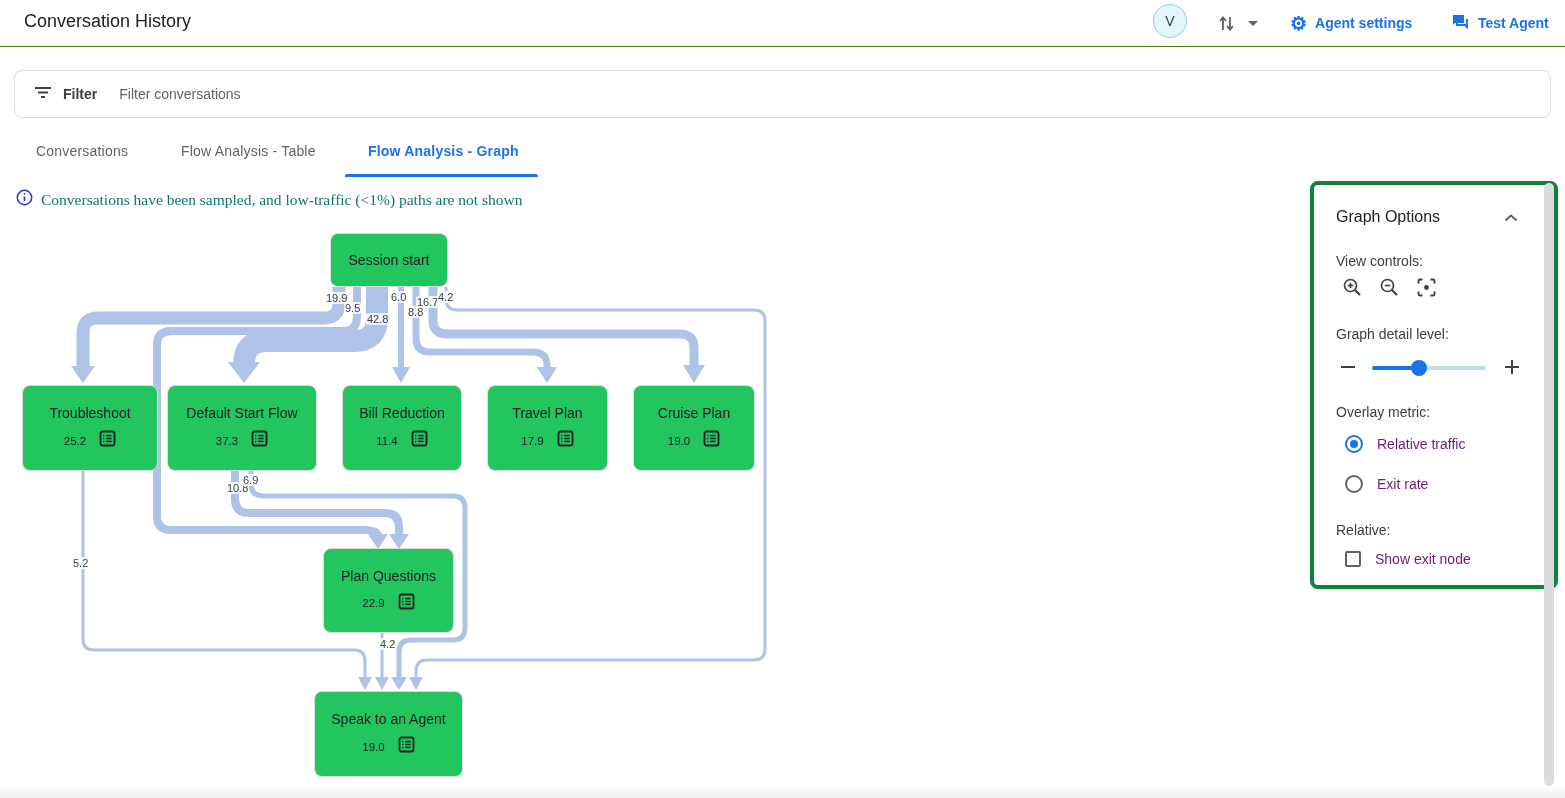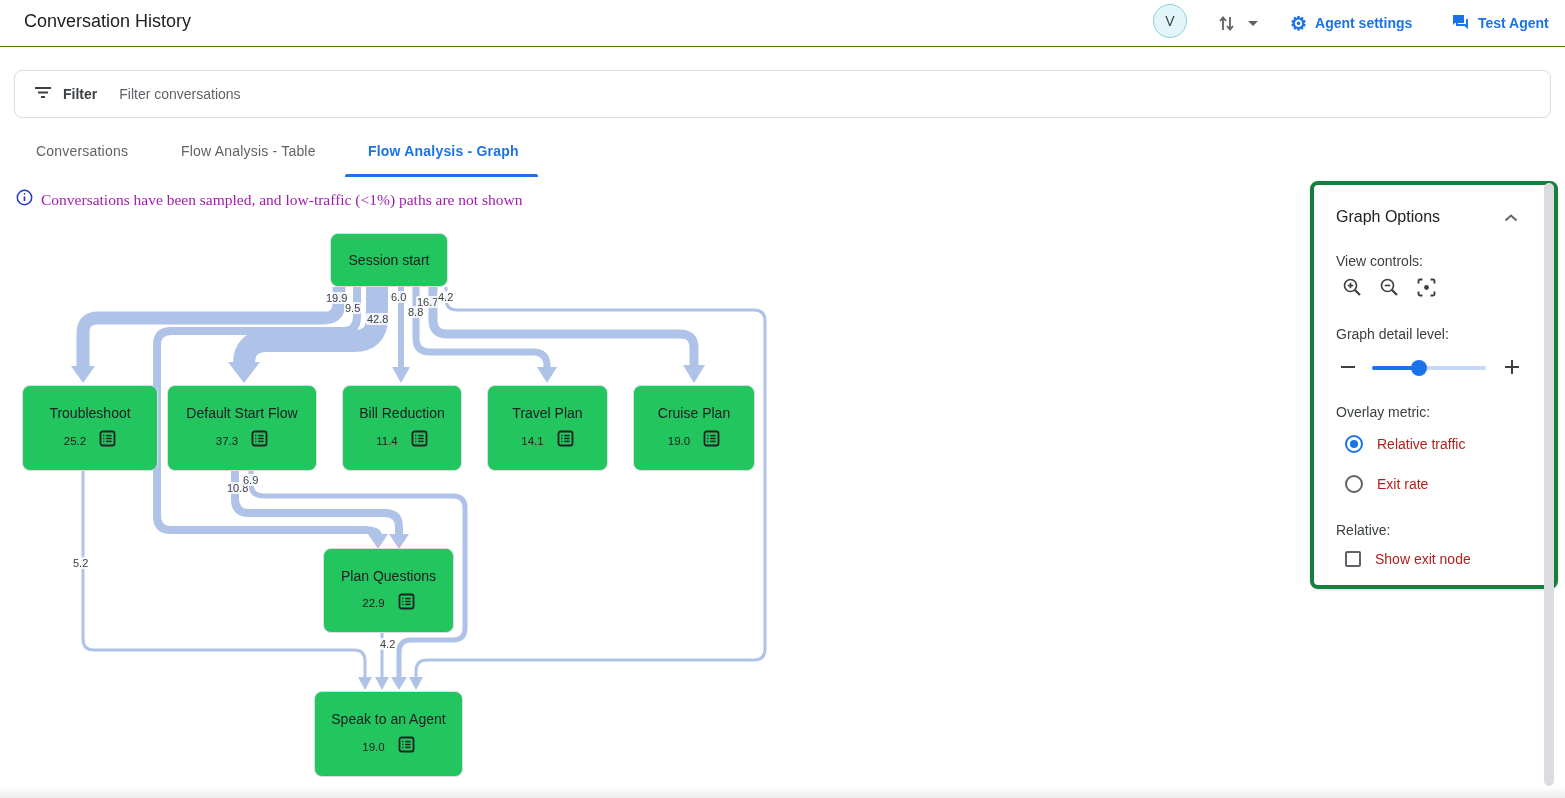--- a/index.html
+++ b/index.html
@@ -23,21 +23,21 @@
   .filter-input { margin-left:22px; border:none; outline:none; font-size:14px; color:#5f6368; width:900px; font-family:"Liberation Sans",sans-serif; }
   .filter-input::placeholder { color:#5f6368; opacity:1; }
 
   
   .tabs { position:absolute; left:0; top:133px; width:800px; height:44px; }
   .tab { position:absolute; top:10px; font-size:14px; color:#5f6368; letter-spacing:.2px; cursor:pointer; }
   .tab.active { color:#1a73e8; font-weight:bold; }
   .tab-underline { position:absolute; left:345px; top:41px; width:193px; height:3px; background:#1a73e8; border-radius:2px 2px 0 0; }
 
   
-  .notice { position:absolute; left:16px; top:189px; display:flex; align-items:center; gap:8px; color:#a21caf; }
+  .notice { position:absolute; left:16px; top:189px; display:flex; align-items:center; gap:8px; color:#0f766e; }
   .notice-text { font-family:"Liberation Serif", serif; font-size:15.5px; }
 
   
   svg.edges { position:absolute; left:0; top:180px; z-index:1; }
   .node { position:absolute; background:#22c55e; border:1px solid #dadce0; border-radius:8px; z-index:5; display:flex; flex-direction:column; align-items:center; justify-content:center; gap:9px; box-shadow:0 0 0 0 transparent; }
   .node-title { font-size:14px; color:#202124; }
   .node-metric { display:flex; align-items:center; gap:13px; color:#202124; }
   .node-metric .val { font-size:11.5px; }
   .edge-label { position:absolute; z-index:6; font-size:11px; color:#3c4043; background:rgba(255,255,255,.82); padding:0 1px; border-radius:2px; }
 
@@ -47,21 +47,21 @@
   .oc-collapse { position:absolute; left:190px; top:24px; color:#5f6368; cursor:pointer; }
   .oc-label { position:absolute; left:22px; font-size:14px; color:#3c4043; }
   .vc-icons { position:absolute; left:28px; top:92px; display:flex; gap:16px; color:#3c4043; }
   .vc-icons > span { cursor:pointer; }
   .slider-row { position:absolute; left:24px; top:172px; width:184px; height:22px; }
   .slider-minus,.slider-plus { position:absolute; top:0; width:20px; height:20px; color:#3c4043; cursor:pointer; }
   .slider-minus { left:0; } .slider-plus { left:164px; }
   .slider-track { position:absolute; left:34px; top:9px; width:114px; height:4px; background:#c5d8f7; border-radius:2px; }
   .slider-fill { position:absolute; left:0; top:0; height:4px; width:47px; background:#1a73e8; border-radius:2px; }
   .slider-thumb { position:absolute; left:39px; top:-6px; width:16px; height:16px; background:#1a73e8; border-radius:50%; cursor:pointer; }
-  .choice-row { position:absolute; left:31px; display:flex; align-items:center; gap:14px; font-size:14px; color:#b91c1c; }
+  .choice-row { position:absolute; left:31px; display:flex; align-items:center; gap:14px; font-size:14px; color:#701a75; }
   .radio { width:18px; height:18px; border-radius:50%; border:2px solid #5f6368; position:relative; cursor:pointer; flex:none; }
   .radio.sel { border-color:#1a73e8; }
   .radio.sel::after { content:""; position:absolute; left:3px; top:3px; width:8px; height:8px; border-radius:50%; background:#1a73e8; }
   .checkbox { width:16px; height:16px; border:2px solid #5f6368; border-radius:2px; cursor:pointer; flex:none; }
 
   
   .vscroll { position:absolute; left:1544px; top:183px; width:10px; height:603px; background:#dadce0; border-radius:5px; z-index:25; }
   .hscroll { position:absolute; left:0; top:786px; width:1565px; height:12px; background:linear-gradient(#ffffff,#ececec); z-index:25; }
 </style>
 </head>
@@ -232,21 +232,21 @@
             <line x1="4.2" y1="8.5" x2="5.4" y2="8.5"></line>
             <line x1="4.2" y1="11.4" x2="5.4" y2="11.4"></line>
           </g>
         </svg></span>
   </span>
 </div>
 
 <div class="node" style="left:487px; top:385px; width:121px; height:86px;">
   <span class="node-title">Travel Plan</span>
   <span class="node-metric">
-      <span class="val">14.1</span>
+      <span class="val">17.9</span>
     <span><svg width="17" height="17" viewBox="0 0 17 17" fill="none" stroke="#202124">
           <rect x="1.5" y="1.5" width="14" height="14" rx="2" stroke-width="1.8"></rect>
           <g stroke-width="1.5">
             <line x1="7.2" y1="5.6" x2="12.6" y2="5.6"></line>
             <line x1="7.2" y1="8.5" x2="12.6" y2="8.5"></line>
             <line x1="7.2" y1="11.4" x2="12.6" y2="11.4"></line>
             <line x1="4.2" y1="5.6" x2="5.4" y2="5.6"></line>
             <line x1="4.2" y1="8.5" x2="5.4" y2="8.5"></line>
             <line x1="4.2" y1="11.4" x2="5.4" y2="11.4"></line>
           </g>

